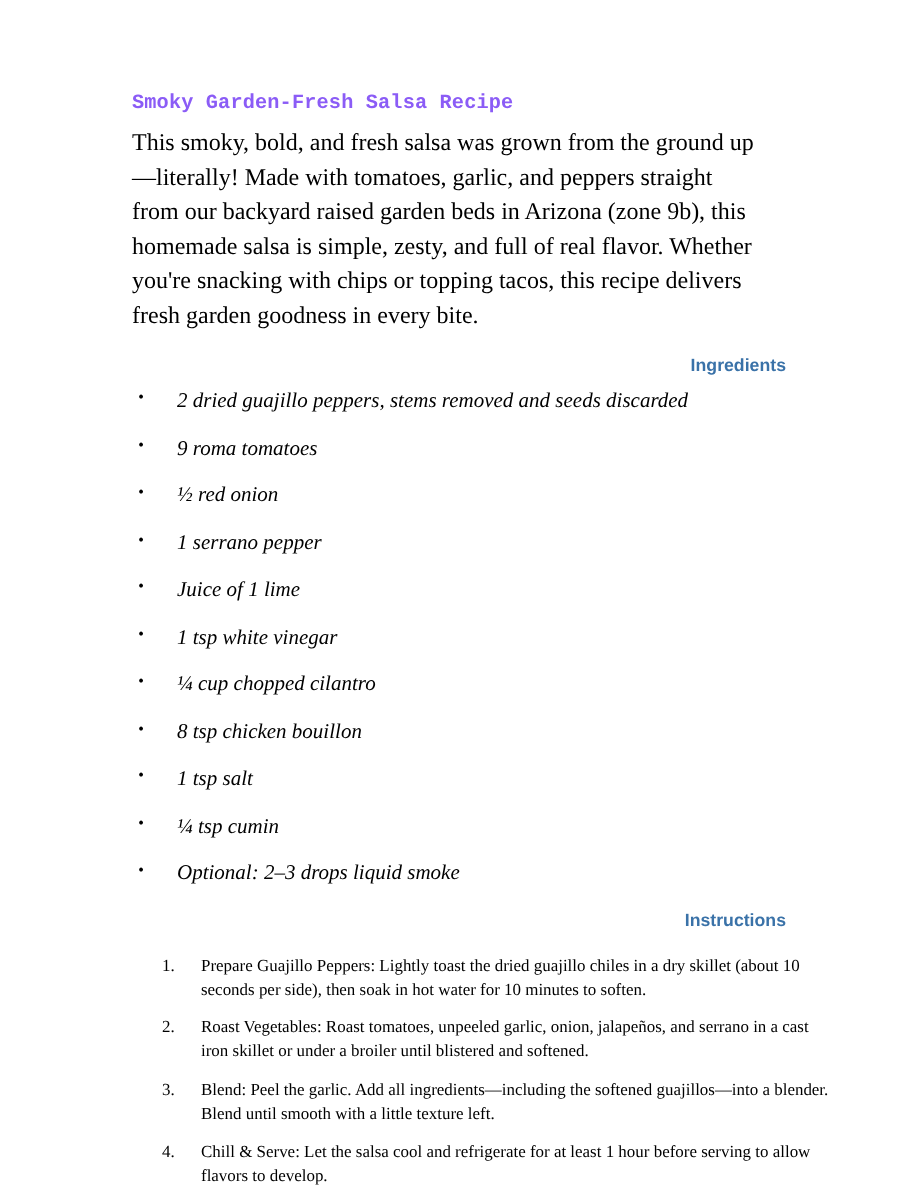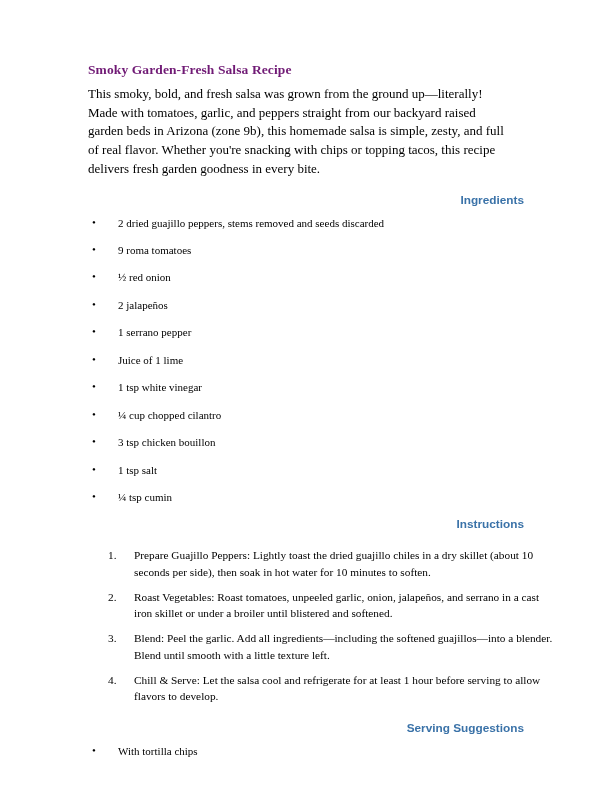--- a/index.html
+++ b/index.html
@@ -15,29 +15,29 @@
     overflow: hidden;
   }
   .page {
     position: relative;
     width: 612px;
     height: 792px;
     box-sizing: border-box;
     padding: 62px 88px 0 88px;
   }
   .doc-title {
-    font-family: Liberation Serif, serif;
+    font-family: Liberation Mono, monospace;
     font-size: 13.5px;
     font-weight: bold;
-    color: #701a75;
+    color: #8b5cf6;
     margin: 0 0 7px 0;
     letter-spacing: 0.1px;
   }
   .intro {
-    font-size: 13px;
+    font-size: 16px;
     line-height: 1.44;
     margin: 0 0 14px 0;
     text-align: left;
     width: 419px;
   }
   .section-heading {
     font-family: "Liberation Sans", sans-serif;
     font-size: 11.8px;
     font-weight: bold;
     color: #3a72a8;
@@ -50,24 +50,25 @@
   .heading-serving {
     margin-top: 12px;
   }
   ul.bullets {
     list-style: none;
     margin: 0 0 0 0;
     padding: 0;
   }
   ul.bullets li {
     position: relative;
-    font-size: 11px;
+    font-size: 14px;
     line-height: 1.35;
     padding-left: 30px;
     margin-bottom: 12.6px;
+    font-style: italic;
   }
   ul.bullets li::before {
     content: "\2022";
     position: absolute;
     left: 4px;
     top: -1px;
     font-size: 11px;
     color: #000;
   }
   ul.bullets.tight li {
@@ -103,28 +104,28 @@
 
   <h1 class="doc-title">Smoky Garden-Fresh Salsa Recipe</h1>
 
   <p class="intro">This smoky, bold, and fresh salsa was grown from the ground up—literally! Made with tomatoes, garlic, and peppers straight from our backyard raised garden beds in Arizona (zone 9b), this homemade salsa is simple, zesty, and full of real flavor. Whether you're snacking with chips or topping tacos, this recipe delivers fresh garden goodness in every bite.</p>
 
   <h2 class="section-heading">Ingredients</h2>
   <ul class="bullets">
     <li>2 dried guajillo peppers, stems removed and seeds discarded</li>
     <li>9 roma tomatoes</li>
     <li>½ red onion</li>
-    <li>2 jalapeños</li>
     <li>1 serrano pepper</li>
     <li>Juice of 1 lime</li>
     <li>1 tsp white vinegar</li>
     <li>¼ cup chopped cilantro</li>
-    <li>3 tsp chicken bouillon</li>
+    <li>8 tsp chicken bouillon</li>
     <li>1 tsp salt</li>
     <li>¼ tsp cumin</li>
+    <li>Optional: 2–3 drops liquid smoke</li>
   </ul>
 
   <h2 class="section-heading heading-instructions">Instructions</h2>
   <ol class="steps">
     <li>Prepare Guajillo Peppers: Lightly toast the dried guajillo chiles in a dry skillet (about 10 seconds per side), then soak in hot water for 10 minutes to soften.</li>
     <li>Roast Vegetables: Roast tomatoes, unpeeled garlic, onion, jalapeños, and serrano in a cast iron skillet or under a broiler until blistered and softened.</li>
     <li>Blend: Peel the garlic. Add all ingredients—including the softened guajillos—into a blender. Blend until smooth with a little texture left.</li>
     <li>Chill &amp; Serve: Let the salsa cool and refrigerate for at least 1 hour before serving to allow flavors to develop.</li>
   </ol>
 

